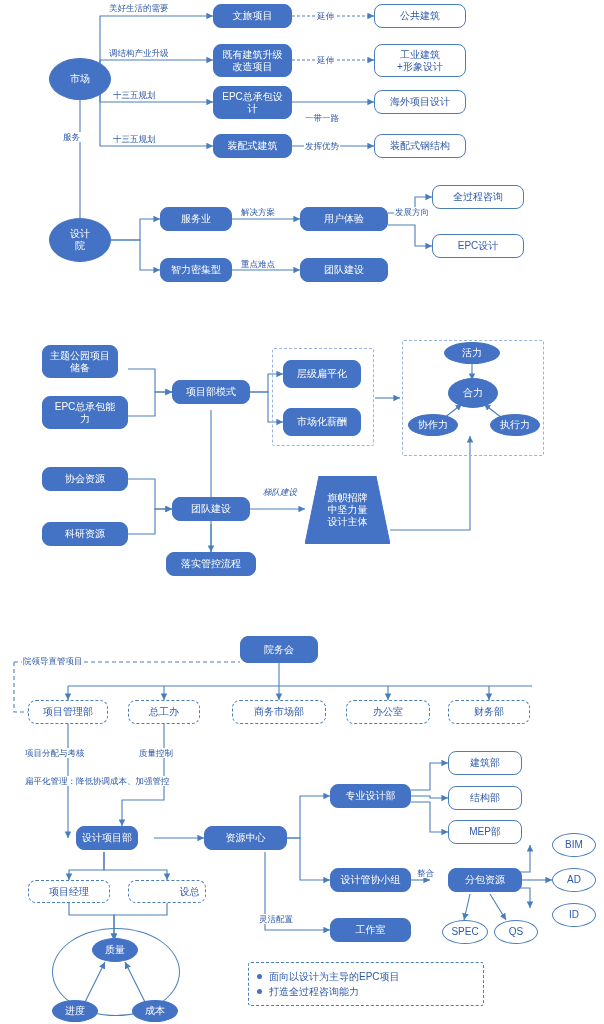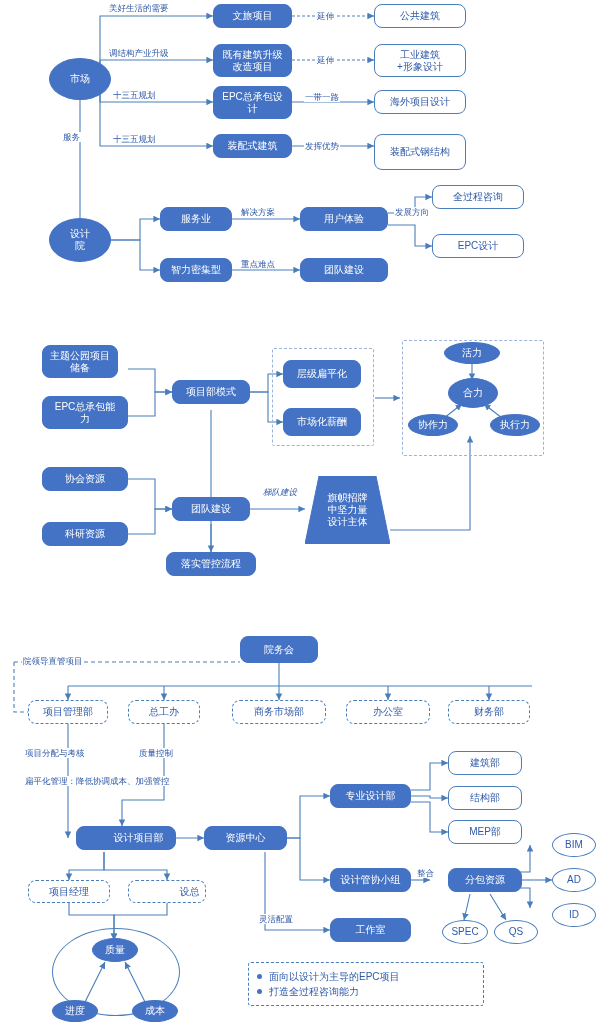--- a/index.html
+++ b/index.html
@@ -139,21 +139,21 @@
       <span>EPC总承包设</span>
       <span>计</span>
     </div>
 <div class="node" style="left:374px;top:90px;width:92px;height:24px;">
       <span>海外项目设计</span>
     </div>
 
 <div class="node fill" style="left:213px;top:134px;width:79px;height:24px;">
       <span>装配式建筑</span>
     </div>
-<div class="node" style="left:374px;top:134px;width:92px;height:36px;">
+<div class="node" style="left:374px;top:134px;width:92px;height:24px;">
       <span>装配式钢结构</span>
     </div>
 
 <div class="node fill" style="left:160px;top:207px;width:72px;height:24px;">
       <span>服务业</span>
     </div>
 <div class="node fill" style="left:300px;top:207px;width:88px;height:24px;">
       <span>用户体验</span>
     </div>
 <div class="node" style="left:432px;top:185px;width:92px;height:24px;">
@@ -169,21 +169,21 @@
       <span>团队建设</span>
     </div>
 
 <div class="lbl" style="left:108px;top:3px;">美好生活的需要</div>
 <div class="lbl" style="left:108px;top:48px;">调结构产业升级</div>
 <div class="lbl" style="left:112px;top:90px;">十三五规划</div>
 <div class="lbl" style="left:112px;top:134px;">十三五规划</div>
 <div class="lbl" style="left:62px;top:132px;">服务</div>
 <div class="lbl" style="left:316px;top:11px;">延伸</div>
 <div class="lbl" style="left:316px;top:55px;">延伸</div>
-<div class="lbl" style="left:304px;top:92px;">一带一路</div>
+<div class="lbl" style="left:304px;top:113px;">一带一路</div>
 <div class="lbl" style="left:304px;top:141px;">发挥优势</div>
 <div class="lbl" style="left:240px;top:207px;">解决方案</div>
 <div class="lbl" style="left:394px;top:207px;">发展方向</div>
 <div class="lbl" style="left:240px;top:259px;">重点难点</div>
 
 <div class="grp" style="left:272px;top:348px;width:100px;height:96px;"></div>
 <div class="grp" style="left:402px;top:340px;width:140px;height:114px;"></div>
 
 <div class="node fill" style="left:42px;top:345px;width:76px;height:33px;flex-direction:column;">
       <span>主题公园项目</span>
@@ -255,21 +255,21 @@
     </div>
 <div class="node dash" style="left:448px;top:700px;width:82px;height:24px;">
       <span>财务部</span>
     </div>
 
 <div class="lbl" style="left:22px;top:656px;">院领导直管项目</div>
 <div class="lbl" style="left:24px;top:748px;">项目分配与考核</div>
 <div class="lbl" style="left:138px;top:748px;">质量控制</div>
 <div class="lbl" style="left:24px;top:776px;">扁平化管理：降低协调成本、加强管控</div>
 
-<div class="node fill" style="left:76px;top:826px;width:100px;height:24px;padding-left:28px;">
+<div class="node fill" style="left:76px;top:826px;width:62px;height:24px;">
       <span>设计项目部</span>
     </div>
 <div class="node fill" style="left:204px;top:826px;width:83px;height:24px;">
       <span>资源中心</span>
     </div>
 <div class="node fill" style="left:330px;top:784px;width:81px;height:24px;">
       <span>专业设计部</span>
     </div>
 <div class="node fill" style="left:330px;top:868px;width:81px;height:24px;">
       <span>设计管协小组</span>

